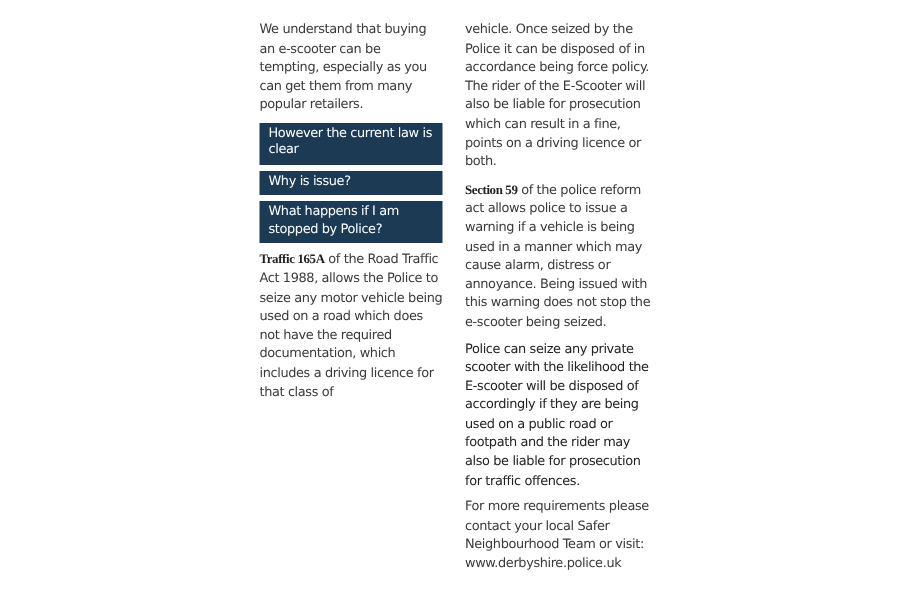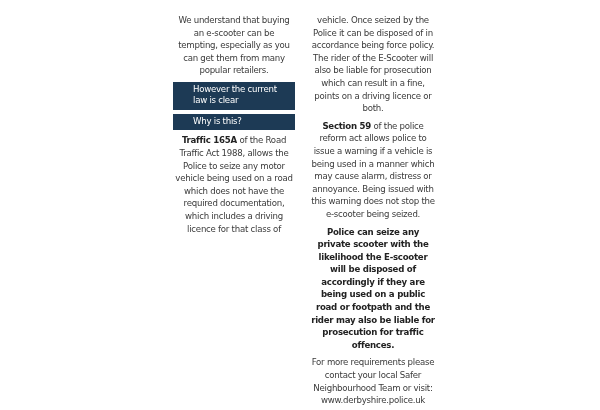--- a/index.html
+++ b/index.html
@@ -3,35 +3,36 @@
 <meta charset="utf-8">
 <style>
   html, body { margin: 0; padding: 0; }
   body {
     width: 600px; height: 410px; background: #ffffff; position: relative; overflow: hidden;
     font-family: "DejaVu Sans", sans-serif; color: #3a3a3a;
   }
   .col { position: absolute; top: 14px; width: 122px; font-size: 8.6px; line-height: 12.6px; letter-spacing: -0.25px; }
   .col.left { left: 173px; }
   .col.right { left: 310px; width: 126px; }
-  p { margin: 0 0 5px 0; text-align: center; }
+  p { margin: 0 0 5px 0; }
   .heading {
-    background: #1d3a55; color: #ffffff; padding: 2px 6px 3px 20px;
+    background: #1d3a55; color: #ffffff; padding: 2px 6px 3px 6px;
     margin: 1px 0 4px 0; font-size: 8.6px; line-height: 11.5px;
   }
-  b { color: #222; font-weight: bold; }
-  .strong { font-weight: bold; color: #222; }
+  b { color: #222; font-weight: bold; font-family: Liberation Serif, serif; }
+  .strong { font-weight: normal; color: #222; }
 </style>
 </head>
 <body>
 
 <div class="col left">
   <p>We understand that buying an e-scooter can be tempting, especially as you can get them from many popular retailers.</p>
   <div class="heading">However the current law is clear</div>
-  <div class="heading">Why is this?</div>
+  <div class="heading">Why is issue?</div>
+  <div class="heading">What happens if I am stopped by Police?</div>
   <p><b>Traffic 165A</b><span> of the Road Traffic Act 1988, allows the Police to seize any motor vehicle being used on a road which does not have the required documentation, which includes a driving licence for that class of</span></p>
 </div>
 
 <div class="col right">
   <p>vehicle. Once seized by the Police it can be disposed of in accordance being force policy. The rider of the E-Scooter will also be liable for prosecution which can result in a fine, points on a driving licence or both.</p>
   <p><b>Section 59</b><span> of the police reform act allows police to issue a warning if a vehicle is being used in a manner which may cause alarm, distress or annoyance. Being issued with this warning does not stop the e-scooter being seized.</span></p>
   <p class="strong">Police can seize any private scooter with the likelihood the E-scooter will be disposed of accordingly if they are being used on a public road or footpath and the rider may also be liable for prosecution for traffic offences.</p>
   <p><span>For more requirements please contact your local Safer Neighbourhood Team or visit: </span><span>www.derbyshire.police.uk</span></p>
 </div>
 

